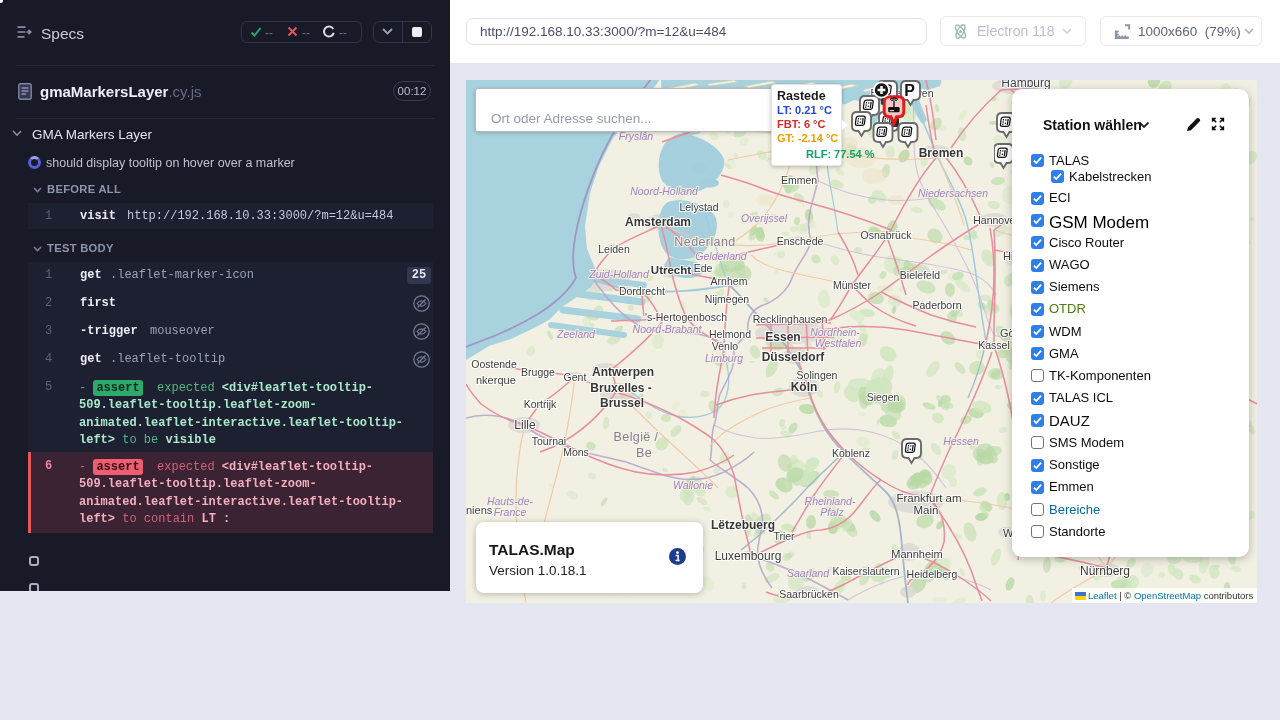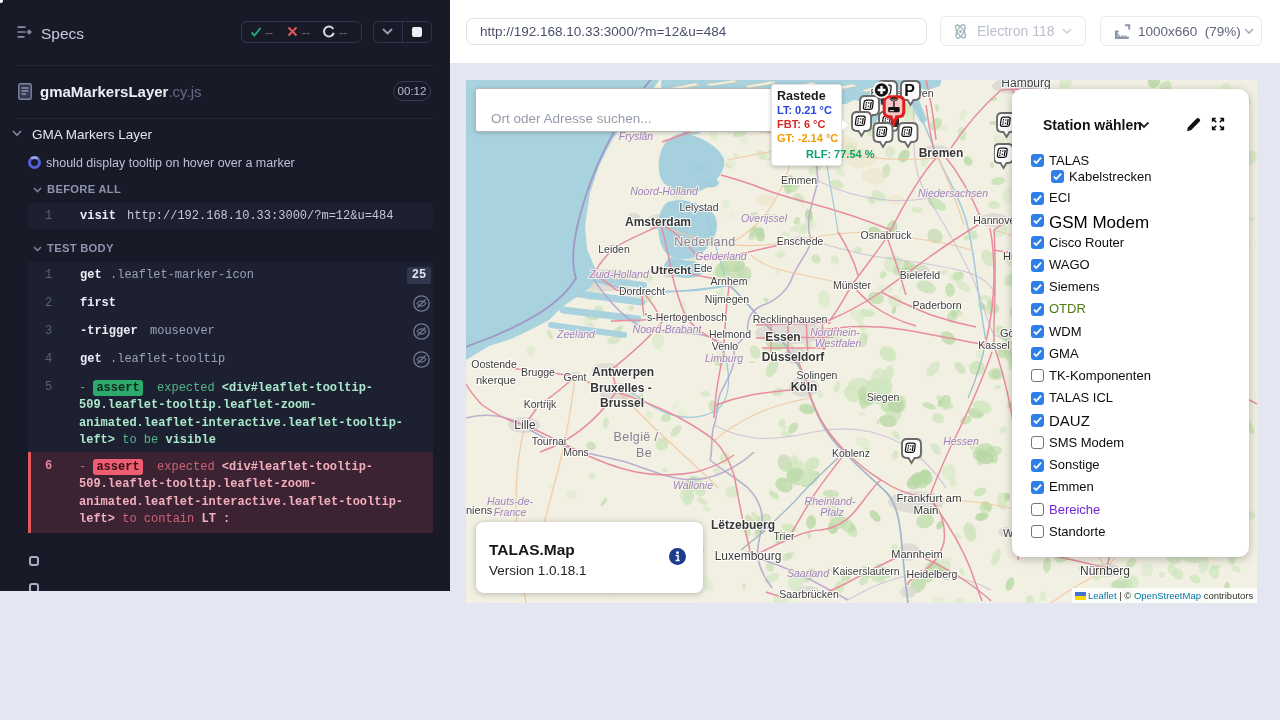--- a/index.html
+++ b/index.html
@@ -1239,21 +1239,21 @@
       </svg>
     </div>
 <div class="abs" style="left:583px;top:377px;font-size:13px;color:#0c0c0c;">Sonstige</div>
 <div class="abs" style="left:565px;top:400.5px;width:13px;height:13px;background:#2e80e8;border-radius:3px;">
       <svg width="9" height="9" viewBox="0 0 10 10" style="position:absolute;left:2px;top:2px">
         <path d="M1 5.2l2.6 2.6L9 1.8" stroke="#fff" stroke-width="2" fill="none"></path>
       </svg>
     </div>
 <div class="abs" style="left:583px;top:399px;font-size:13px;color:#0c0c0c;">Emmen</div>
 <div class="abs" style="left:565px;top:423.0px;width:13px;height:13px;background:#fff;border:1.5px solid #757575;border-radius:3px;"></div>
-<div class="abs" style="left:583px;top:421.5px;font-size:13px;color:#6d28d9;">Bereiche</div>
+<div class="abs" style="left:583px;top:421.5px;font-size:13px;color:#0369a1;">Bereiche</div>
 <div class="abs" style="left:565px;top:445.0px;width:13px;height:13px;background:#fff;border:1.5px solid #757575;border-radius:3px;"></div>
 <div class="abs" style="left:583px;top:443.5px;font-size:13px;color:#0c0c0c;">Standorte</div>
 
 <div class="abs" style="left:10px;top:442px;width:227px;height:71px;background:#fff;border-radius:8px;box-shadow:0 1px 6px rgba(0,0,0,0.25);"></div>
 <div class="abs" style="left:23px;top:461px;font-size:15.5px;font-weight:bold;color:#161616;">TALAS.Map</div>
 <div class="abs" style="left:23px;top:483px;font-size:13.5px;color:#222;">Version 1.0.18.1</div>
 <svg class="abs" style="left:203px;top:468px" width="17" height="17" viewBox="0 0 17 17">
   <circle cx="8.5" cy="8.5" r="8.5" fill="#1c3c8c"></circle>
   <circle cx="8.5" cy="4.7" r="1.4" fill="#fff"></circle>
   <path d="M6.6 7.4h2.5v5h-2.5M6.6 12.4h4" stroke="#fff" stroke-width="1.5" fill="none"></path>

